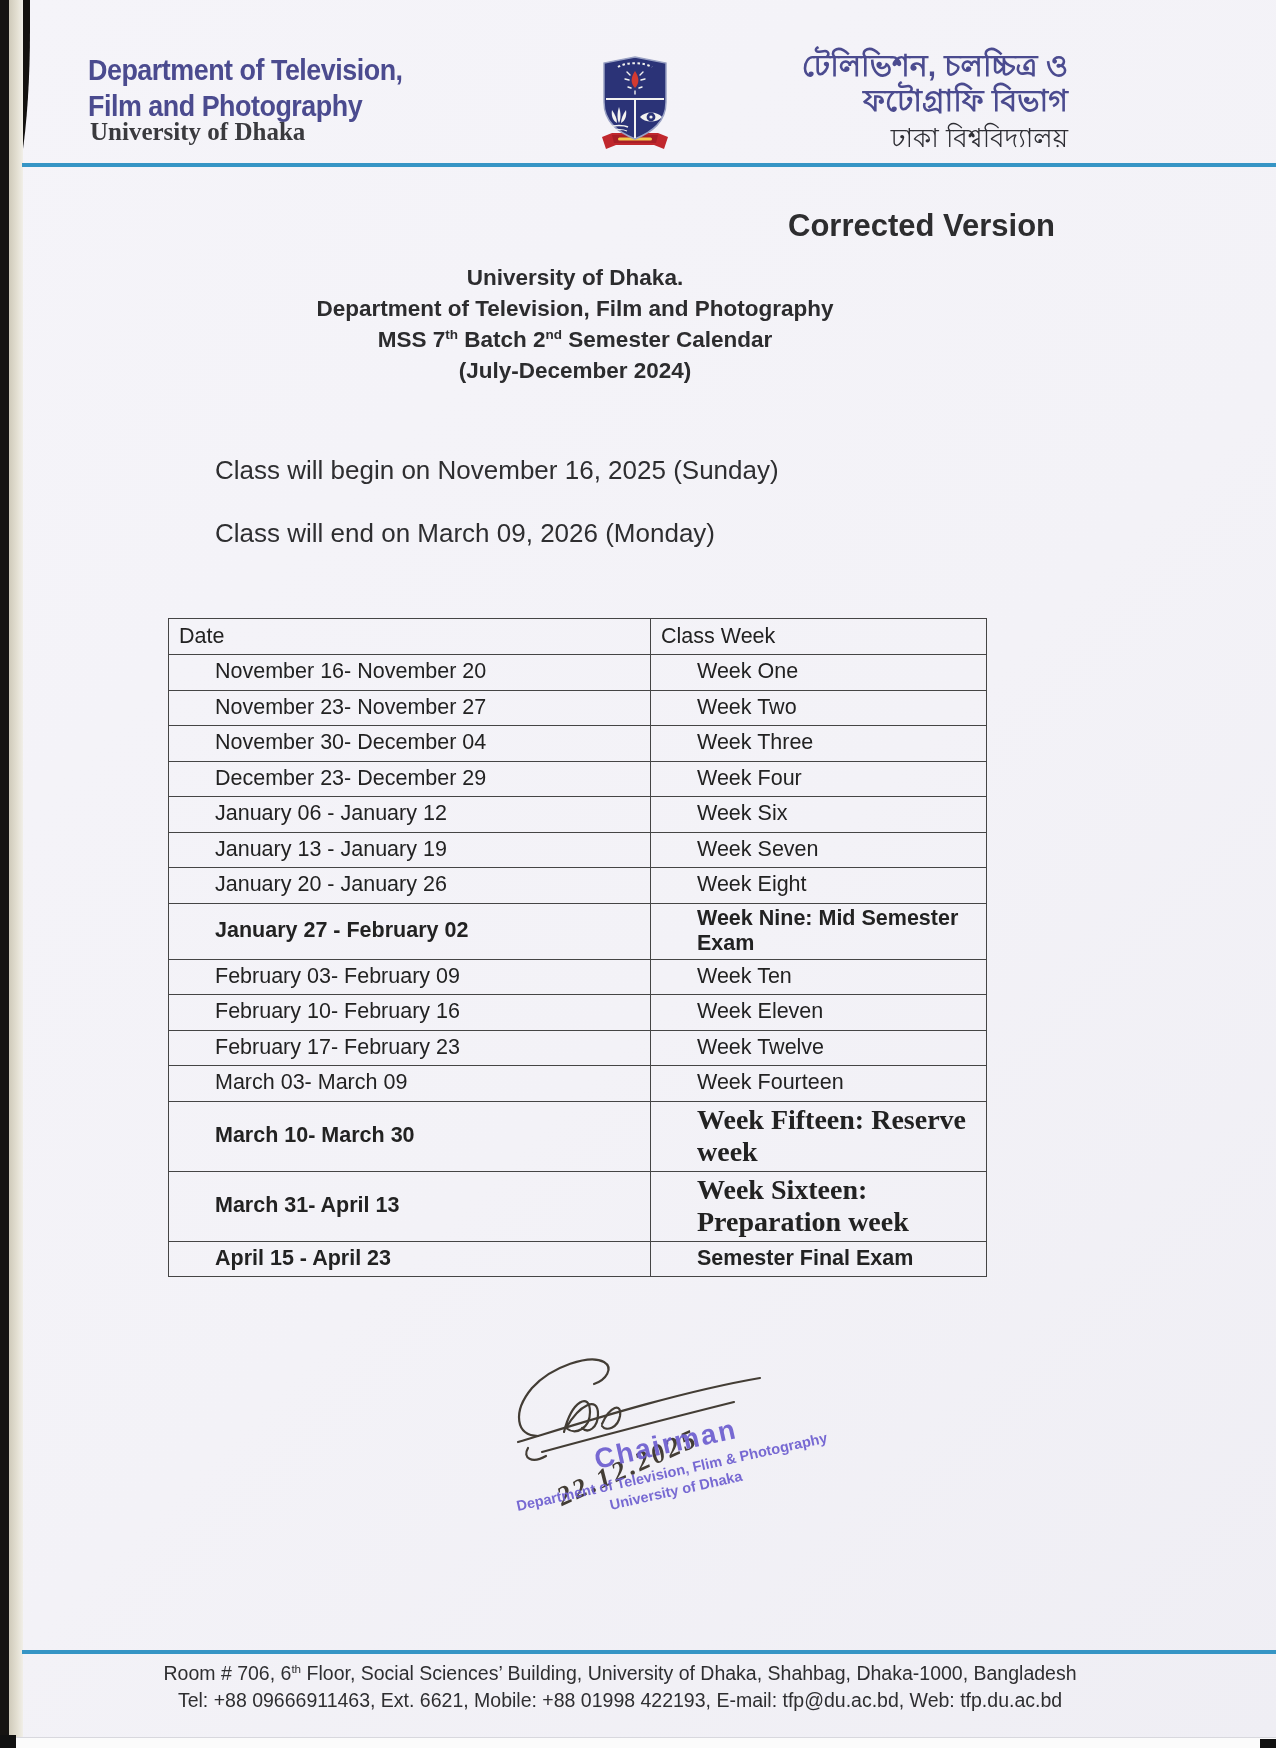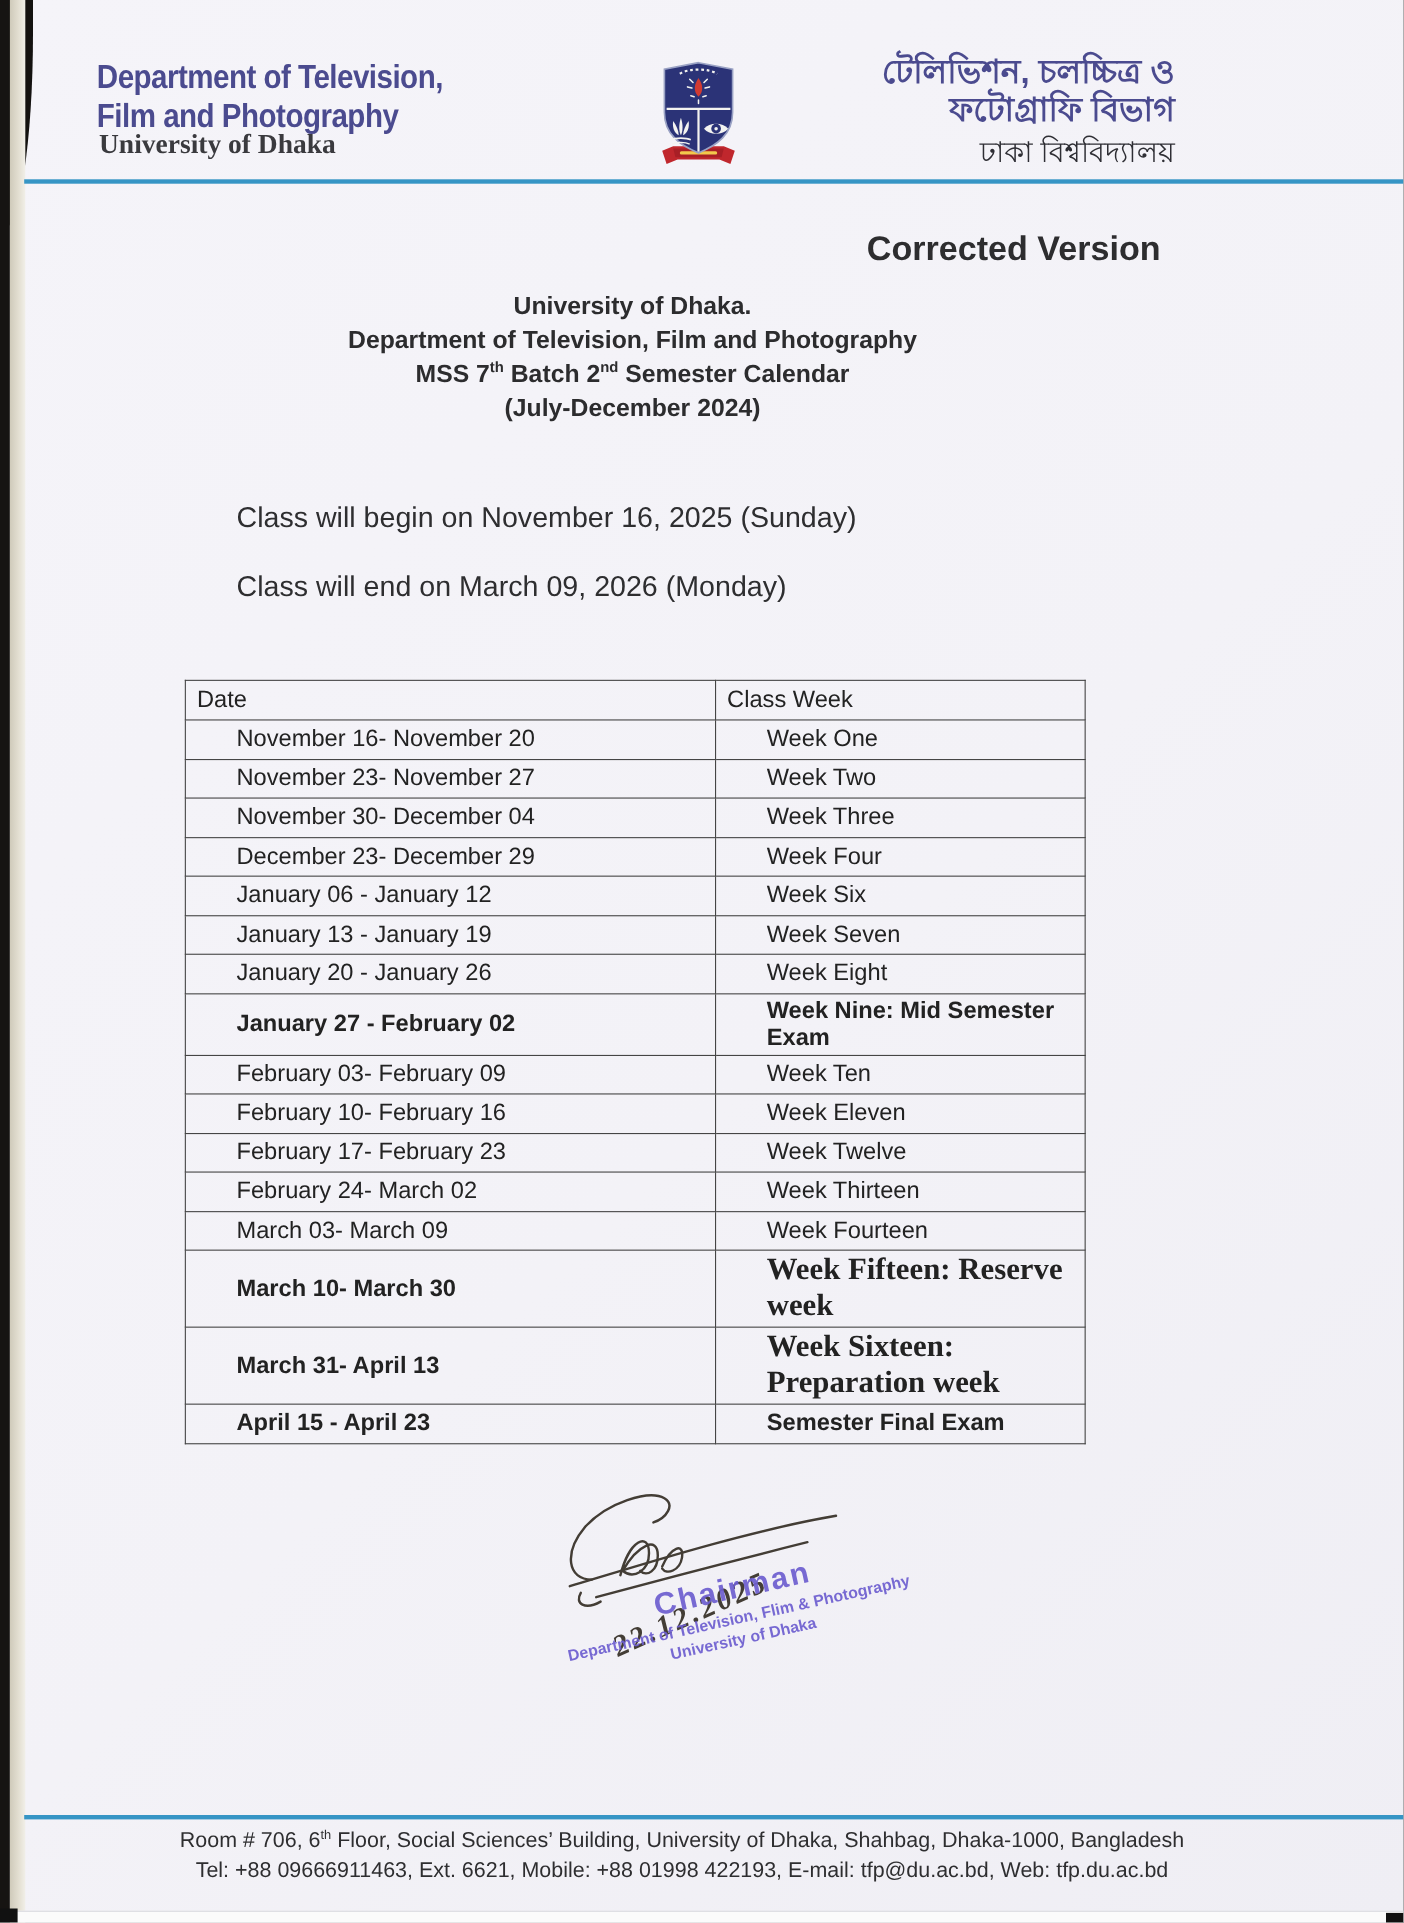--- a/index.html
+++ b/index.html
@@ -198,24 +198,20 @@
         </tr>
         <tr>
           <td class="">February 10- February 16</td>
           <td class="">Week Eleven</td>
         </tr>
         <tr>
           <td class="">February 17- February 23</td>
           <td class="">Week Twelve</td>
         </tr>
         <tr>
-          <td class="">February 24- March 02</td>
-          <td class="">Week Thirteen</td>
-        </tr>
-        <tr>
           <td class="">March 03- March 09</td>
           <td class="">Week Fourteen</td>
         </tr>
         <tr>
           <td class="b">March 10- March 30</td>
           <td class="b serif">Week Fifteen: Reserve week</td>
         </tr>
         <tr>
           <td class="b">March 31- April 13</td>
           <td class="b serif">Week Sixteen: Preparation week</td>

